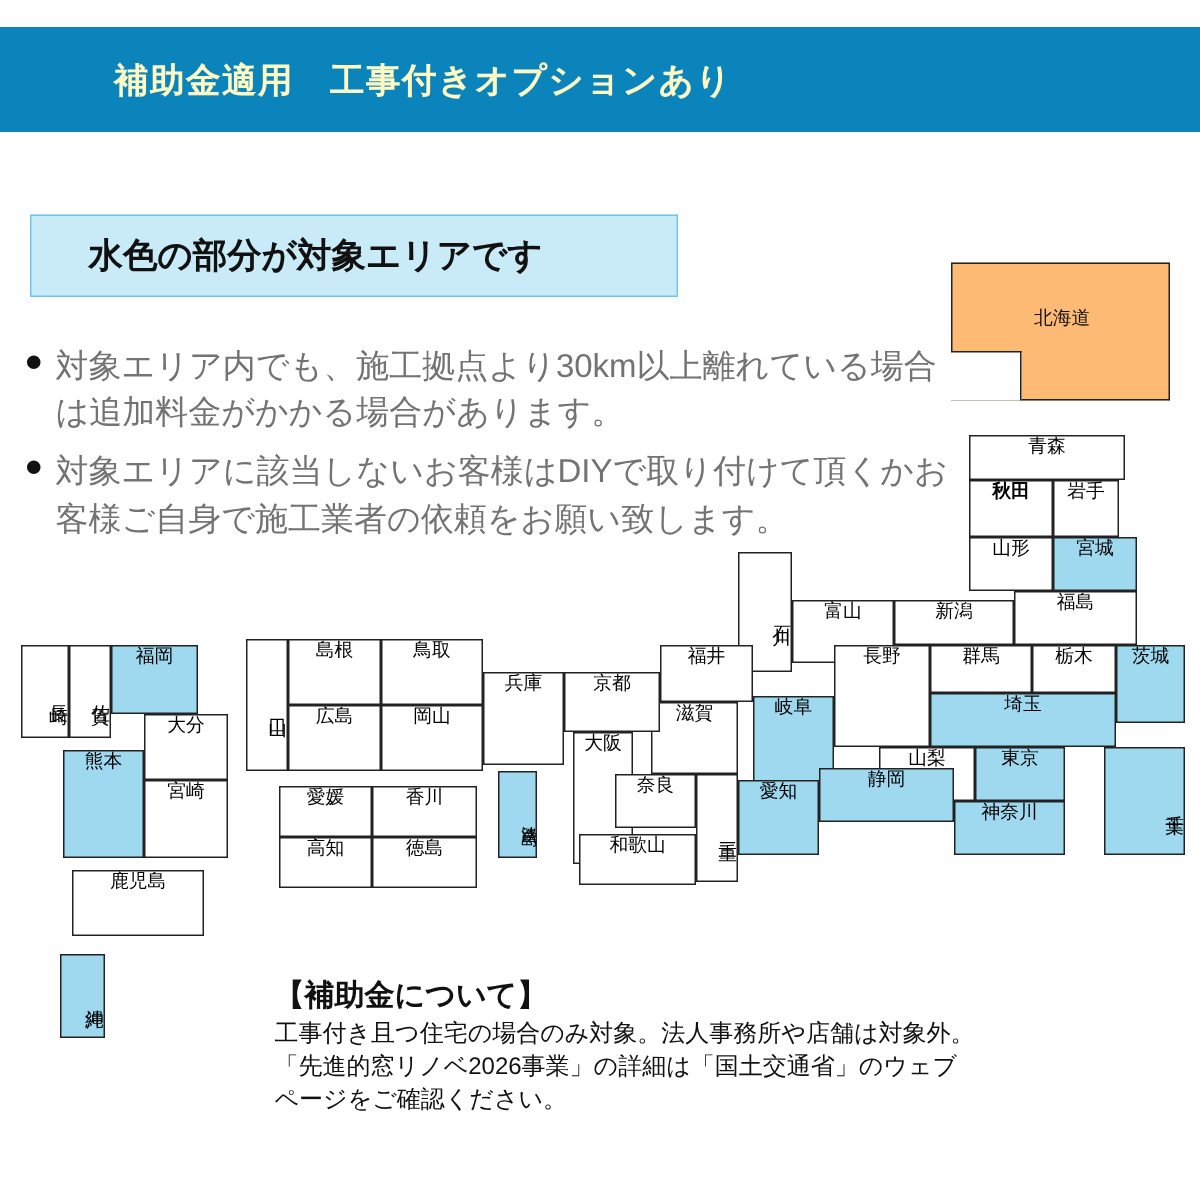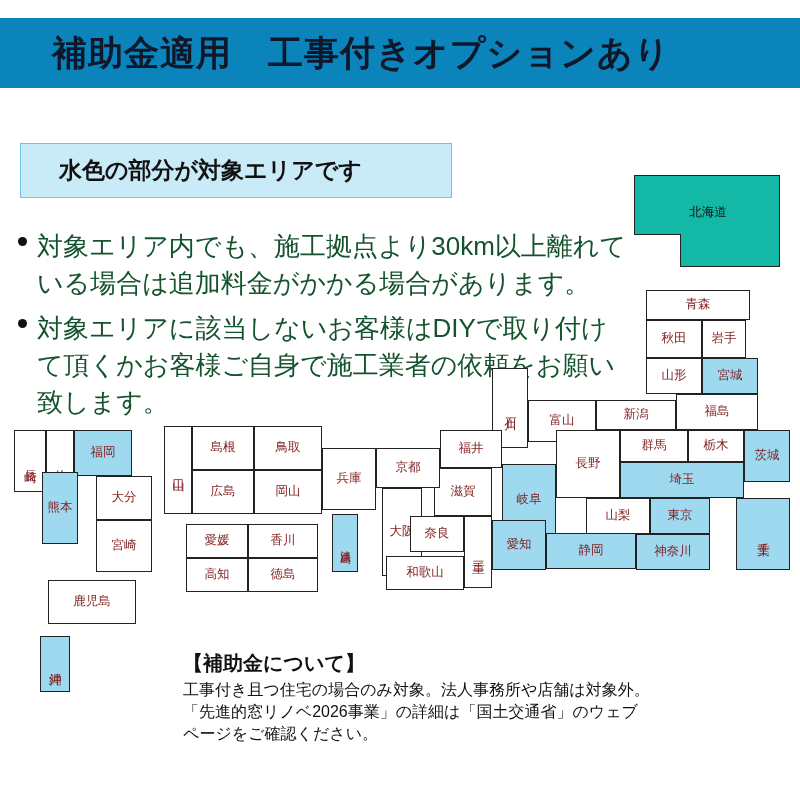--- a/index.html
+++ b/index.html
@@ -13,58 +13,58 @@
   }
   .page{position:relative;width:800px;height:800px;}
 
   
   .header{
     position:absolute;left:0;top:18px;width:800px;height:70px;
     background:#0b83bb;
     display:flex;align-items:center;
   }
   .header-title{
-    color:#0f172a;font-size:35px;font-weight:bold;letter-spacing:1px;
-    margin-left:52px;white-space:nowrap;
+    color:#fef9c3;font-size:23px;font-weight:bold;letter-spacing:1px;
+    margin-left:76px;white-space:nowrap;
   }
 
   
   .callout{
     position:absolute;left:20px;top:143px;width:430px;height:53px;
     background:#c9eaf7;border:1px solid #6fc6e8;
     display:flex;align-items:center;
   }
   .callout-text{font-size:23px;font-weight:bold;color:#111;margin-left:38px;}
 
   
   .bullets{position:absolute;left:14px;top:228px;width:620px;}
   .bullet{display:flex;align-items:flex-start;margin-bottom:8px;}
   .bullet-dot{
     width:9px;height:9px;border-radius:50%;background:#111;
     margin:9px 10px 0 4px;flex:0 0 auto;
   }
-  .bullet-text{font-size:26px;line-height:1.42;color:#14532d;}
+  .bullet-text{font-size:22px;line-height:1.42;color:#737373;}
 
   
   .map{position:absolute;left:0;top:0;width:800px;height:800px;}
   .pref{
     position:absolute;
     border:1px solid #222;
     background:#ffffff;
     box-sizing:border-box;
-    display:flex;align-items:center;justify-content:center;
-    font-size:12.5px;color:#7f1d1d;text-align:center;line-height:1.05;
+    display:flex;align-items:flex-start;justify-content:center;
+    font-size:12.5px;color:#000000;text-align:center;line-height:1.05;
   }
   .pref.hl{background:#9fd9ef;}
   .pref.vert{writing-mode:vertical-rl;text-orientation:upright;letter-spacing:1px;}
   .pref.small{font-size:11px;}
 
   .hokkaido{
     position:absolute;left:634px;top:175px;width:146px;height:92px;
-    border:1px solid #222;background:#14b8a6;box-sizing:border-box;
+    border:1px solid #222;background:#fdba74;box-sizing:border-box;
   }
   .hokkaido .notch{
     position:absolute;left:-1px;bottom:-1px;width:46px;height:32px;
     background:#fff;border-right:1px solid #222;border-top:1px solid #222;
     border-left:none;border-bottom:none;
   }
   .hokkaido .lbl{
     position:absolute;left:0;top:28px;width:146px;text-align:center;
     font-size:12.5px;color:#111;
   }
@@ -101,21 +101,21 @@
   <div class="map">
 
     <div class="hokkaido">
       <div class="notch"></div>
       <div class="lbl">北海道</div>
     </div>
 
     <div class="pref" style="left:646px;top:290px;width:104px;height:30px;">
         <span>青森</span>
       </div>
-    <div class="pref" style="left:646px;top:320px;width:56px;height:38px;">
+    <div class="pref" style="left:646px;top:320px;width:56px;height:38px;font-weight:bold;">
         <span>秋田</span>
       </div>
     <div class="pref" style="left:702px;top:320px;width:44px;height:38px;">
         <span>岩手</span>
       </div>
     <div class="pref" style="left:646px;top:358px;width:56px;height:36px;">
         <span>山形</span>
       </div>
     <div class="pref hl" style="left:702px;top:358px;width:56px;height:36px;">
         <span>宮城</span>
@@ -161,21 +161,21 @@
     <div class="pref" style="left:586px;top:498px;width:64px;height:36px;">
         <span>山梨</span>
       </div>
     <div class="pref" style="left:556px;top:430px;width:64px;height:68px;">
         <span>長野</span>
       </div>
 
     <div class="pref hl" style="left:502px;top:464px;width:54px;height:72px;">
         <span>岐阜</span>
       </div>
-    <div class="pref hl" style="left:546px;top:533px;width:90px;height:36px;">
+    <div class="pref hl" style="left:546px;top:512px;width:90px;height:36px;">
         <span>静岡</span>
       </div>
     <div class="pref hl" style="left:492px;top:520px;width:54px;height:50px;">
         <span>愛知</span>
       </div>
     <div class="pref vert" style="left:464px;top:516px;width:28px;height:72px;">
         <span>三重</span>
       </div>
 
     <div class="pref" style="left:434px;top:468px;width:58px;height:48px;">
@@ -234,21 +234,21 @@
       </div>
     <div class="pref vert" style="left:46px;top:430px;width:28px;height:62px;">
         <span>佐賀</span>
       </div>
     <div class="pref vert" style="left:14px;top:430px;width:32px;height:62px;">
         <span>長崎</span>
       </div>
     <div class="pref" style="left:96px;top:476px;width:56px;height:44px;">
         <span>大分</span>
       </div>
-    <div class="pref hl" style="left:42px;top:472px;width:36px;height:72px;">
+    <div class="pref hl" style="left:42px;top:500px;width:54px;height:72px;">
         <span>熊本</span>
       </div>
     <div class="pref" style="left:96px;top:520px;width:56px;height:52px;">
         <span>宮崎</span>
       </div>
     <div class="pref" style="left:48px;top:580px;width:88px;height:44px;">
         <span>鹿児島</span>
       </div>
     <div class="pref hl vert" style="left:40px;top:636px;width:30px;height:56px;">
         <span>沖縄</span>

